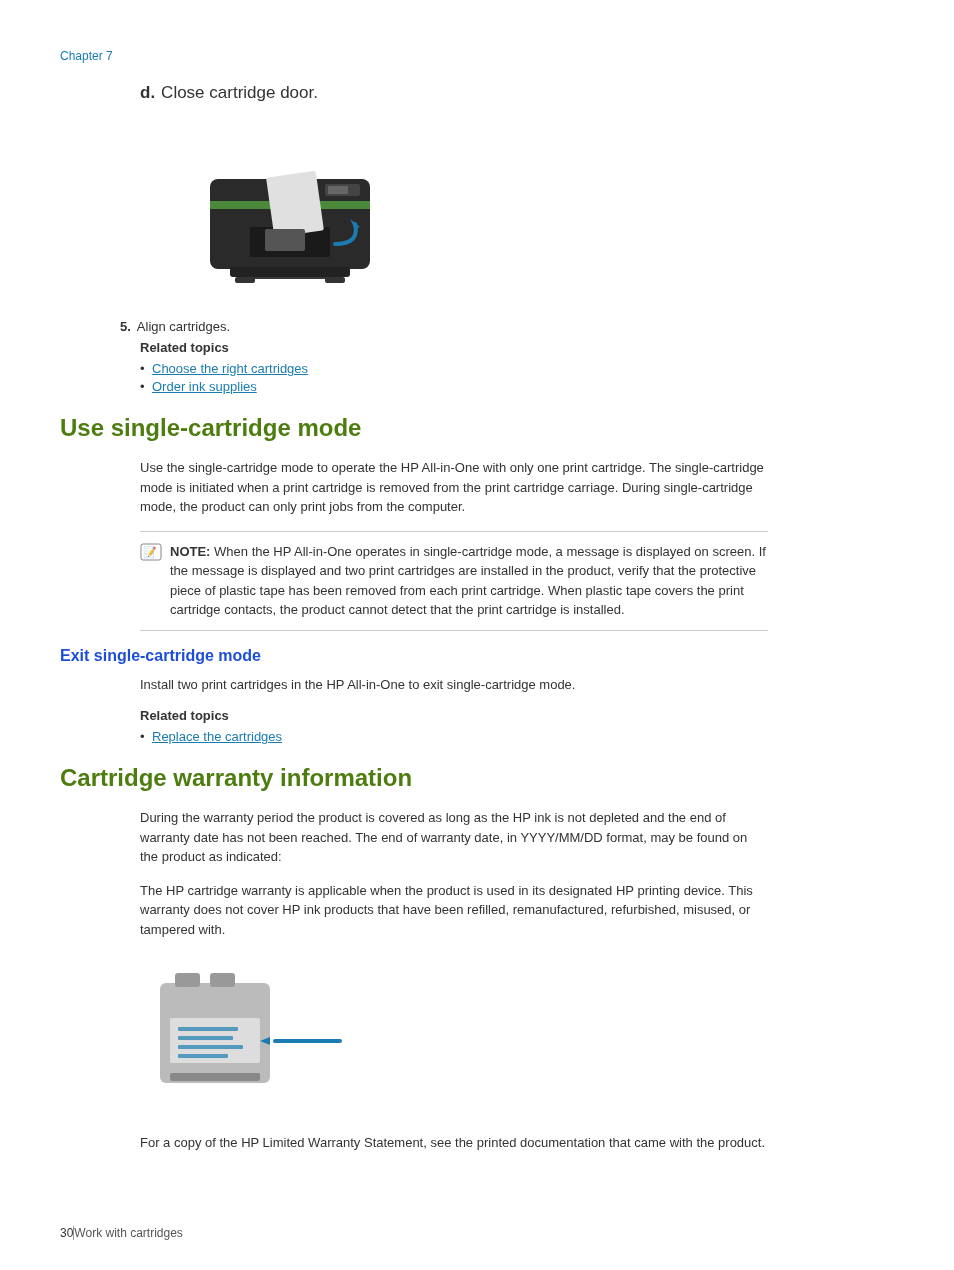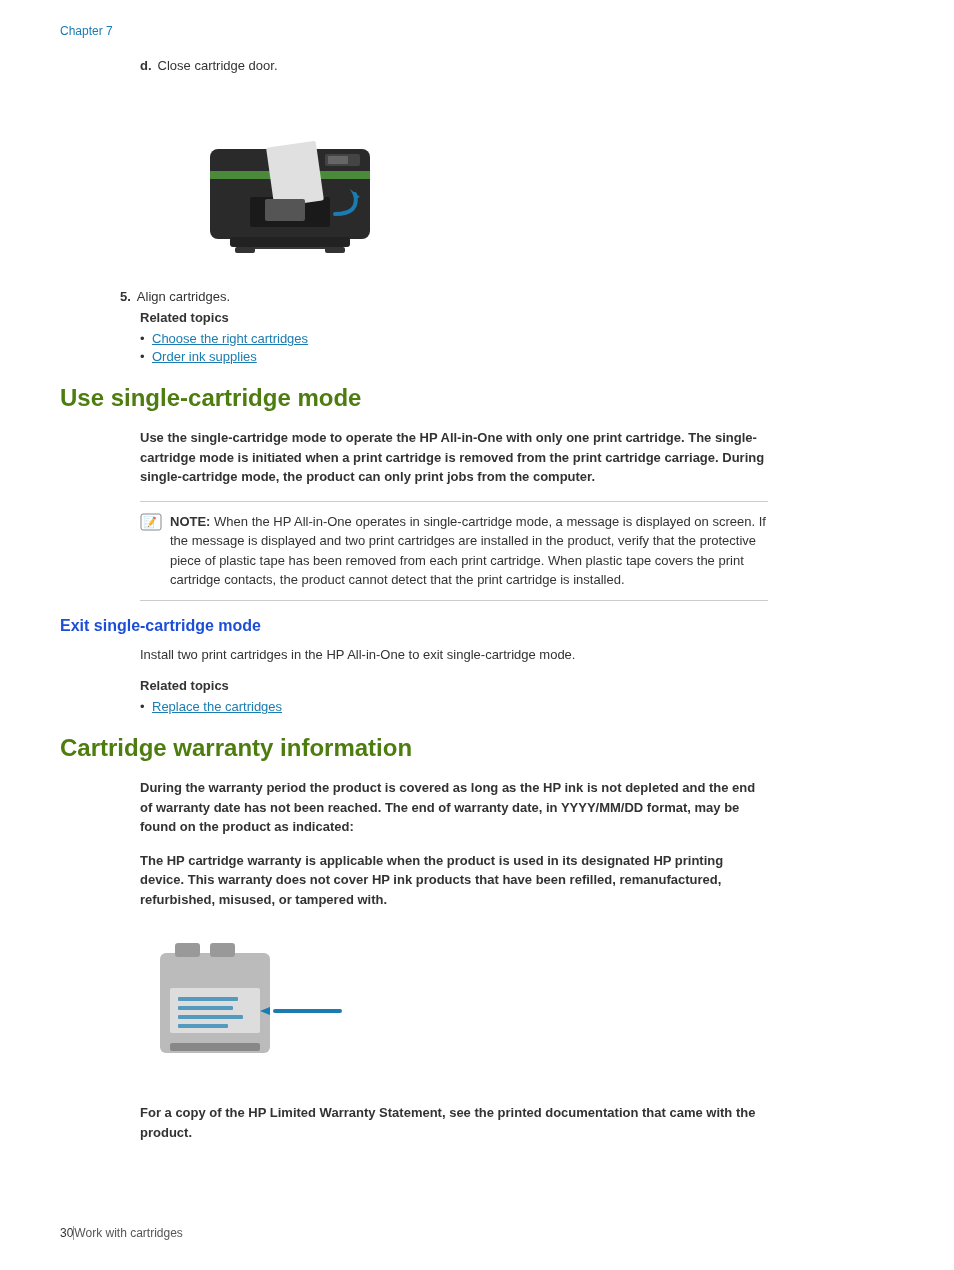--- a/index.html
+++ b/index.html
@@ -8,32 +8,32 @@
       font-size: 13px;
       color: #333;
       background: #fff;
       width: 954px;
       min-height: 1270px;
       position: relative;
     }
     .page {
       width: 828px;
       min-height: 1270px;
-      padding: 24px 60px 40px 60px;
+      padding: 49px 60px 40px 60px;
       position: relative;
     }
     .chapter-label {
       color: #1a7cb0;
       font-size: 12px;
       margin-bottom: 20px;
     }
     .step-d {
       margin-left: 80px;
       margin-bottom: 16px;
-      font-size: 13px;
+      font-size: 17px;
       margin-top: 12px;
     }
     .step-d .step-letter {
       font-weight: bold;
       margin-right: 6px;
     }
     .printer-image-container {
       margin-left: 120px;
       margin-bottom: 20px;
       width: 220px;
@@ -86,21 +86,20 @@
       font-size: 24px;
       font-weight: bold;
       margin-bottom: 16px;
       margin-top: 10px;
     }
     .section-body {
       margin-left: 80px;
       font-size: 13px;
       line-height: 1.5;
       margin-bottom: 14px;
-      font-weight: bold;
     }
     .note-box {
       margin-left: 80px;
       margin-bottom: 16px;
       border-top: 1px solid #ccc;
       border-bottom: 1px solid #ccc;
       padding: 10px 0;
       font-size: 13px;
       line-height: 1.5;
       display: flex;

